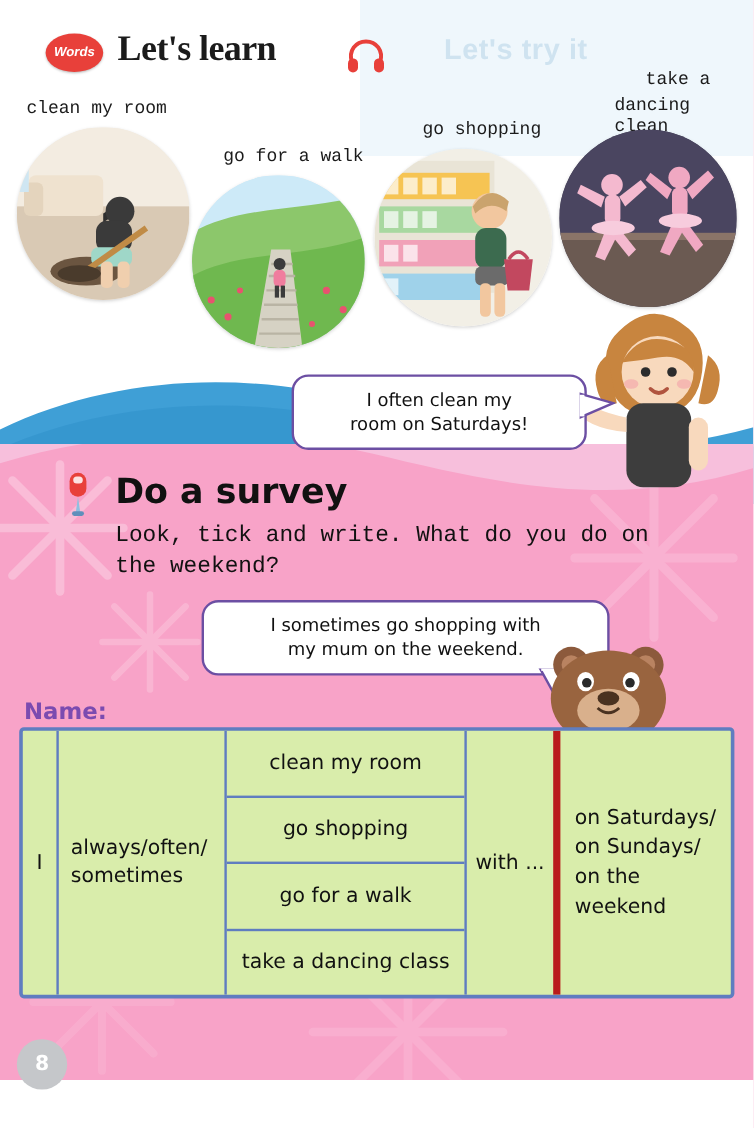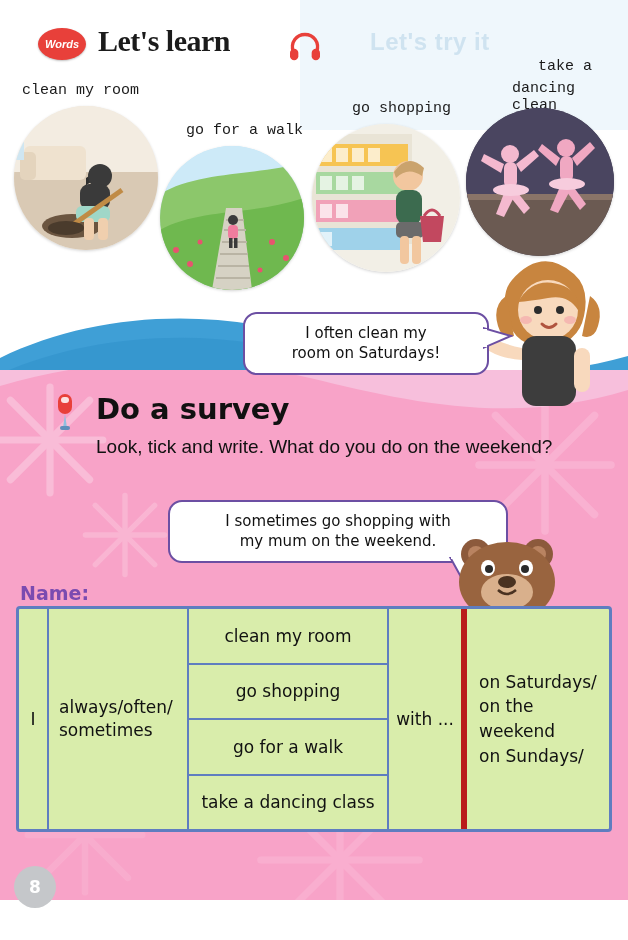--- a/index.html
+++ b/index.html
@@ -146,21 +146,21 @@
     font-weight: bold;
     color: #111;
     font-family: "DejaVu Sans", sans-serif;
   }
   .survey-instr {
     position: absolute;
     left: 96px; top: 434px;
     width: 470px;
     font-size: 19px;
     color: #111;
-    font-family: Liberation Sans, sans-serif;
+    font-family: Liberation Mono, monospace;
     line-height: 1.35;
   }
   .name-label {
     position: absolute;
     left: 20px; top: 582px;
     font-size: 19px;
     font-weight: bold;
     color: #7b4bb0;
     font-family: "DejaVu Sans", sans-serif;
   }
@@ -538,22 +538,22 @@
         <div class="act-cell">go shopping</div>
         <div class="act-cell">go for a walk</div>
         <div class="act-cell">take a dancing class</div>
       </div>
 
       <div class="col col-with">with ...</div>
 
       <div class="col col-when">
         <div>
           <div>on Saturdays/</div>
+          <div>on Sundays/</div>
           <div>on the weekend</div>
-          <div>on Sundays/</div>
         </div>
       </div>
     </div>
   </div>
 
   <div class="page-num">8</div>
 
 </div>
 
 </body></html>

